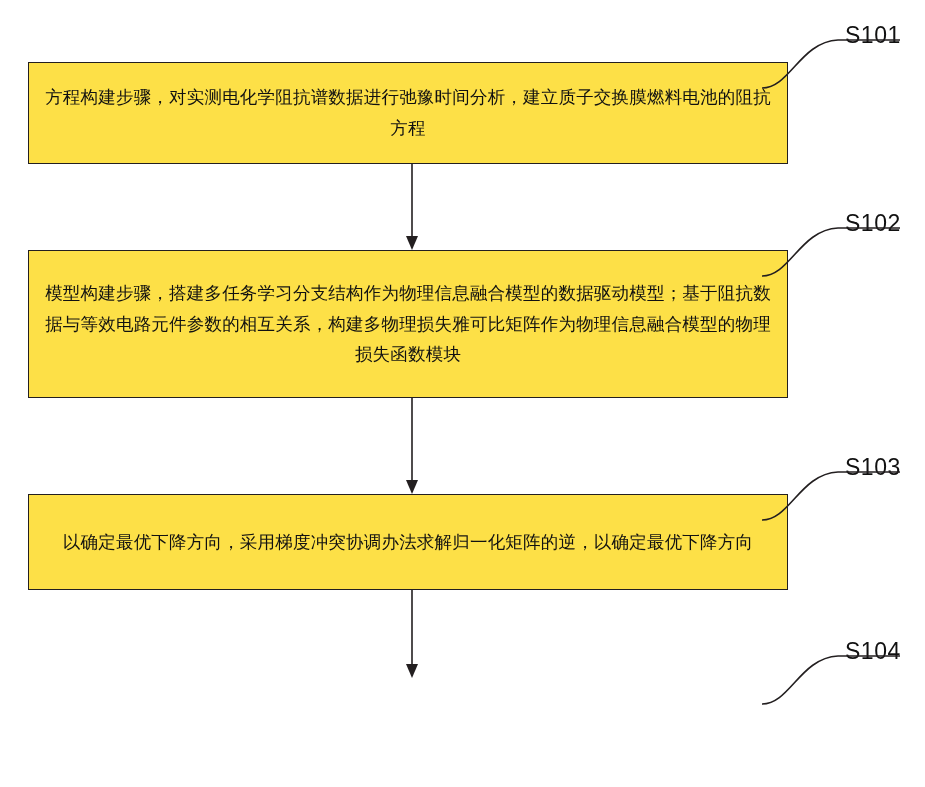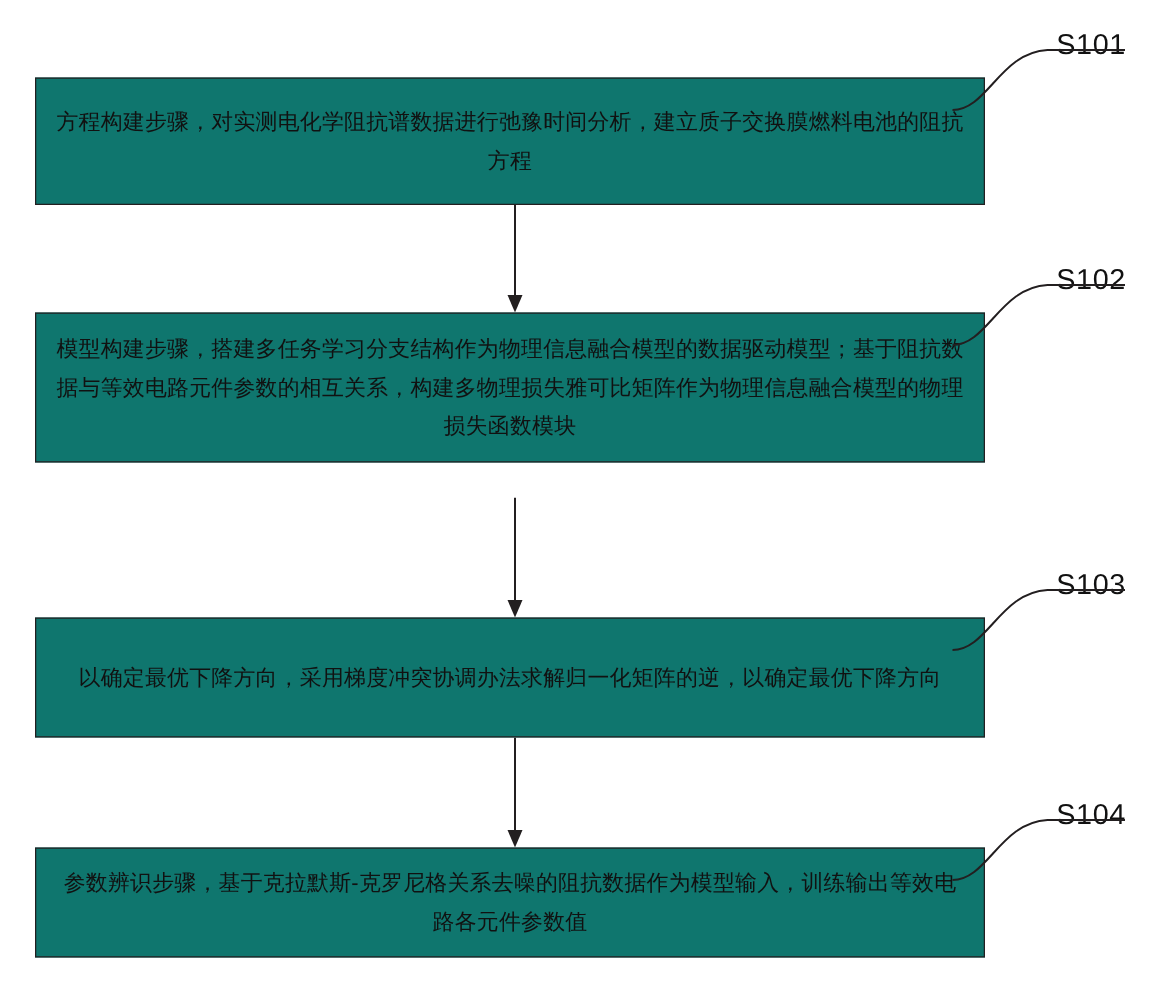--- a/index.html
+++ b/index.html
@@ -14,21 +14,21 @@
     position: relative;
     width: 925px;
     height: 787px;
     background: #ffffff;
     overflow: hidden;
   }
   .step-box {
     position: absolute;
     box-sizing: border-box;
     border: 1px solid #231f20;
-    background: #0f766e;
+    background: #fde047;
     display: flex;
     align-items: center;
     justify-content: center;
     text-align: center;
     color: #111111;
     font-size: 17.5px;
     line-height: 1.75;
     padding: 6px 14px;
     letter-spacing: 0.2px;
   }
@@ -63,21 +63,21 @@
   <div class="step-label" style="left:845px; top:22px;">S101</div>
   <svg class="leader" style="left:760px; top:30px;" width="150" height="60" viewBox="0 0 150 60">
     <path d="M2,58 C30,58 40,12 78,10 L140,10" fill="none" stroke="#231f20" stroke-width="1.6"></path>
   </svg>
 
   <svg class="arrow" style="left:400px; top:164px;" width="24" height="86" viewBox="0 0 24 86">
     <line x1="12" y1="0" x2="12" y2="76" stroke="#231f20" stroke-width="1.6"></line>
     <polygon points="12,86 6,72 18,72" fill="#231f20"></polygon>
   </svg>
 
-  <div class="step-box" style="left:28px; top:250px; width:760px; height:120px;">
+  <div class="step-box" style="left:28px; top:250px; width:760px; height:148px;">
     <span class="txt">模型构建步骤，搭建多任务学习分支结构作为物理信息融合模型的数据驱动模型；基于阻抗数据与等效电路元件参数的相互关系，构建多物理损失雅可比矩阵作为物理信息融合模型的物理损失函数模块</span>
   </div>
   <div class="step-label" style="left:845px; top:210px;">S102</div>
   <svg class="leader" style="left:760px; top:218px;" width="150" height="60" viewBox="0 0 150 60">
     <path d="M2,58 C30,58 40,12 78,10 L140,10" fill="none" stroke="#231f20" stroke-width="1.6"></path>
   </svg>
 
   <svg class="arrow" style="left:400px; top:398px;" width="24" height="96" viewBox="0 0 24 96">
     <line x1="12" y1="0" x2="12" y2="86" stroke="#231f20" stroke-width="1.6"></line>
     <polygon points="12,96 6,82 18,82" fill="#231f20"></polygon>
@@ -89,21 +89,18 @@
   <div class="step-label" style="left:845px; top:454px;">S103</div>
   <svg class="leader" style="left:760px; top:462px;" width="150" height="60" viewBox="0 0 150 60">
     <path d="M2,58 C30,58 40,12 78,10 L140,10" fill="none" stroke="#231f20" stroke-width="1.6"></path>
   </svg>
 
   <svg class="arrow" style="left:400px; top:590px;" width="24" height="88" viewBox="0 0 24 88">
     <line x1="12" y1="0" x2="12" y2="78" stroke="#231f20" stroke-width="1.6"></line>
     <polygon points="12,88 6,74 18,74" fill="#231f20"></polygon>
   </svg>
 
-  <div class="step-box" style="left:28px; top:678px; width:760px; height:88px;">
-    <span class="txt">参数辨识步骤，基于克拉默斯-克罗尼格关系去噪的阻抗数据作为模型输入，训练输出等效电路各元件参数值</span>
-  </div>
   <div class="step-label" style="left:845px; top:638px;">S104</div>
   <svg class="leader" style="left:760px; top:646px;" width="150" height="60" viewBox="0 0 150 60">
     <path d="M2,58 C30,58 40,12 78,10 L140,10" fill="none" stroke="#231f20" stroke-width="1.6"></path>
   </svg>
 
 </div>
 
 </body></html>

